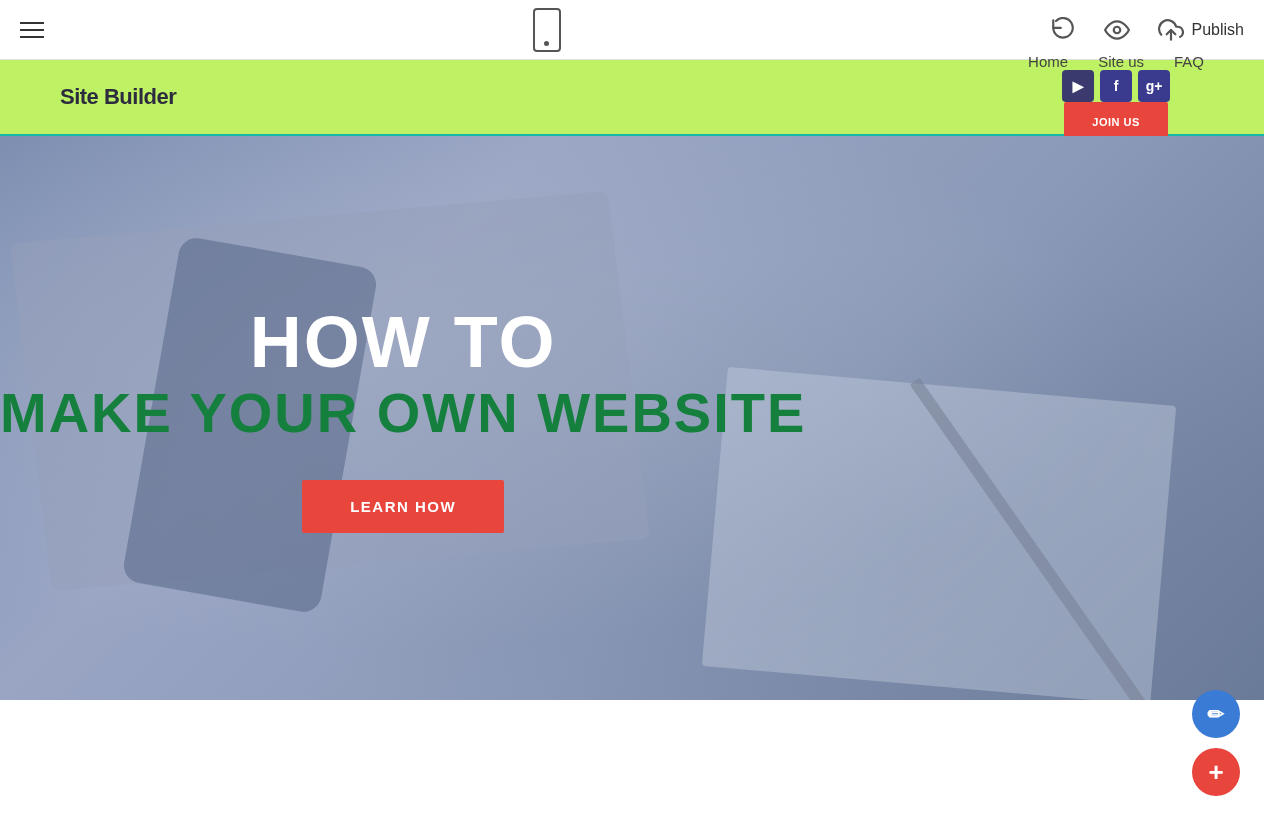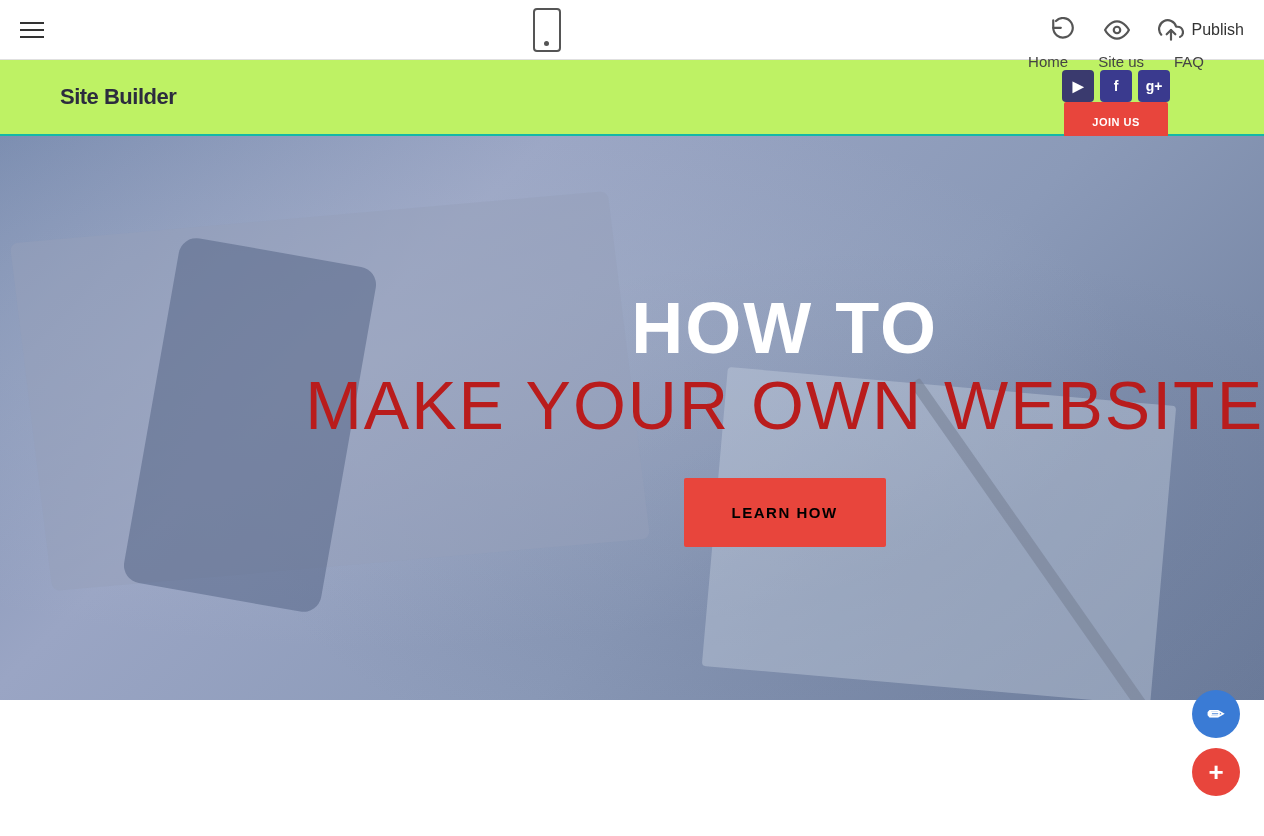--- a/index.html
+++ b/index.html
@@ -76,21 +76,21 @@
       border-radius: 2px;
     }
 
     
     .hero {
       position: relative;
       width: 100%;
       height: 564px;
       display: flex;
       flex-direction: column;
-      align-items: flex-end;
+      align-items: flex-start;
       justify-content: center;
       overflow: hidden;
     }
     .hero-bg {
       position: absolute; inset: 0;
       background: linear-gradient(135deg, #7b8db0 0%, #9aa5c4 30%, #8b9ab8 60%, #6a7a99 100%);
       z-index: 0;
     }
     
     .hero-bg-overlay {
@@ -139,28 +139,28 @@
     .hero-content {
       position: relative; z-index: 10;
       text-align: center;
     }
     .hero-title-line1 {
       font-size: 72px; font-weight: 900; color: #fff;
       letter-spacing: 2px; text-transform: uppercase;
       line-height: 1.1;
     }
     .hero-title-line2 {
-      font-size: 68px; font-weight: 400; color: #b91c1c;
+      font-size: 56px; font-weight: 700; color: #15803d;
       letter-spacing: 2px; text-transform: uppercase;
       line-height: 1.1;
     }
     .hero-cta {
       margin-top: 36px;
-      background: #e8453c; color: #000000; border: none;
-      padding: 26px 48px; font-size: 15px; font-weight: 700;
+      background: #e8453c; color: #ffffff; border: none;
+      padding: 18px 48px; font-size: 15px; font-weight: 700;
       letter-spacing: 1.5px; text-transform: uppercase; cursor: pointer;
       border-radius: 2px;
     }
 
     
     .fab-container {
       position: fixed; bottom: 40px; right: 24px;
       display: flex; flex-direction: column; gap: 10px; z-index: 100;
     }
     .fab {

